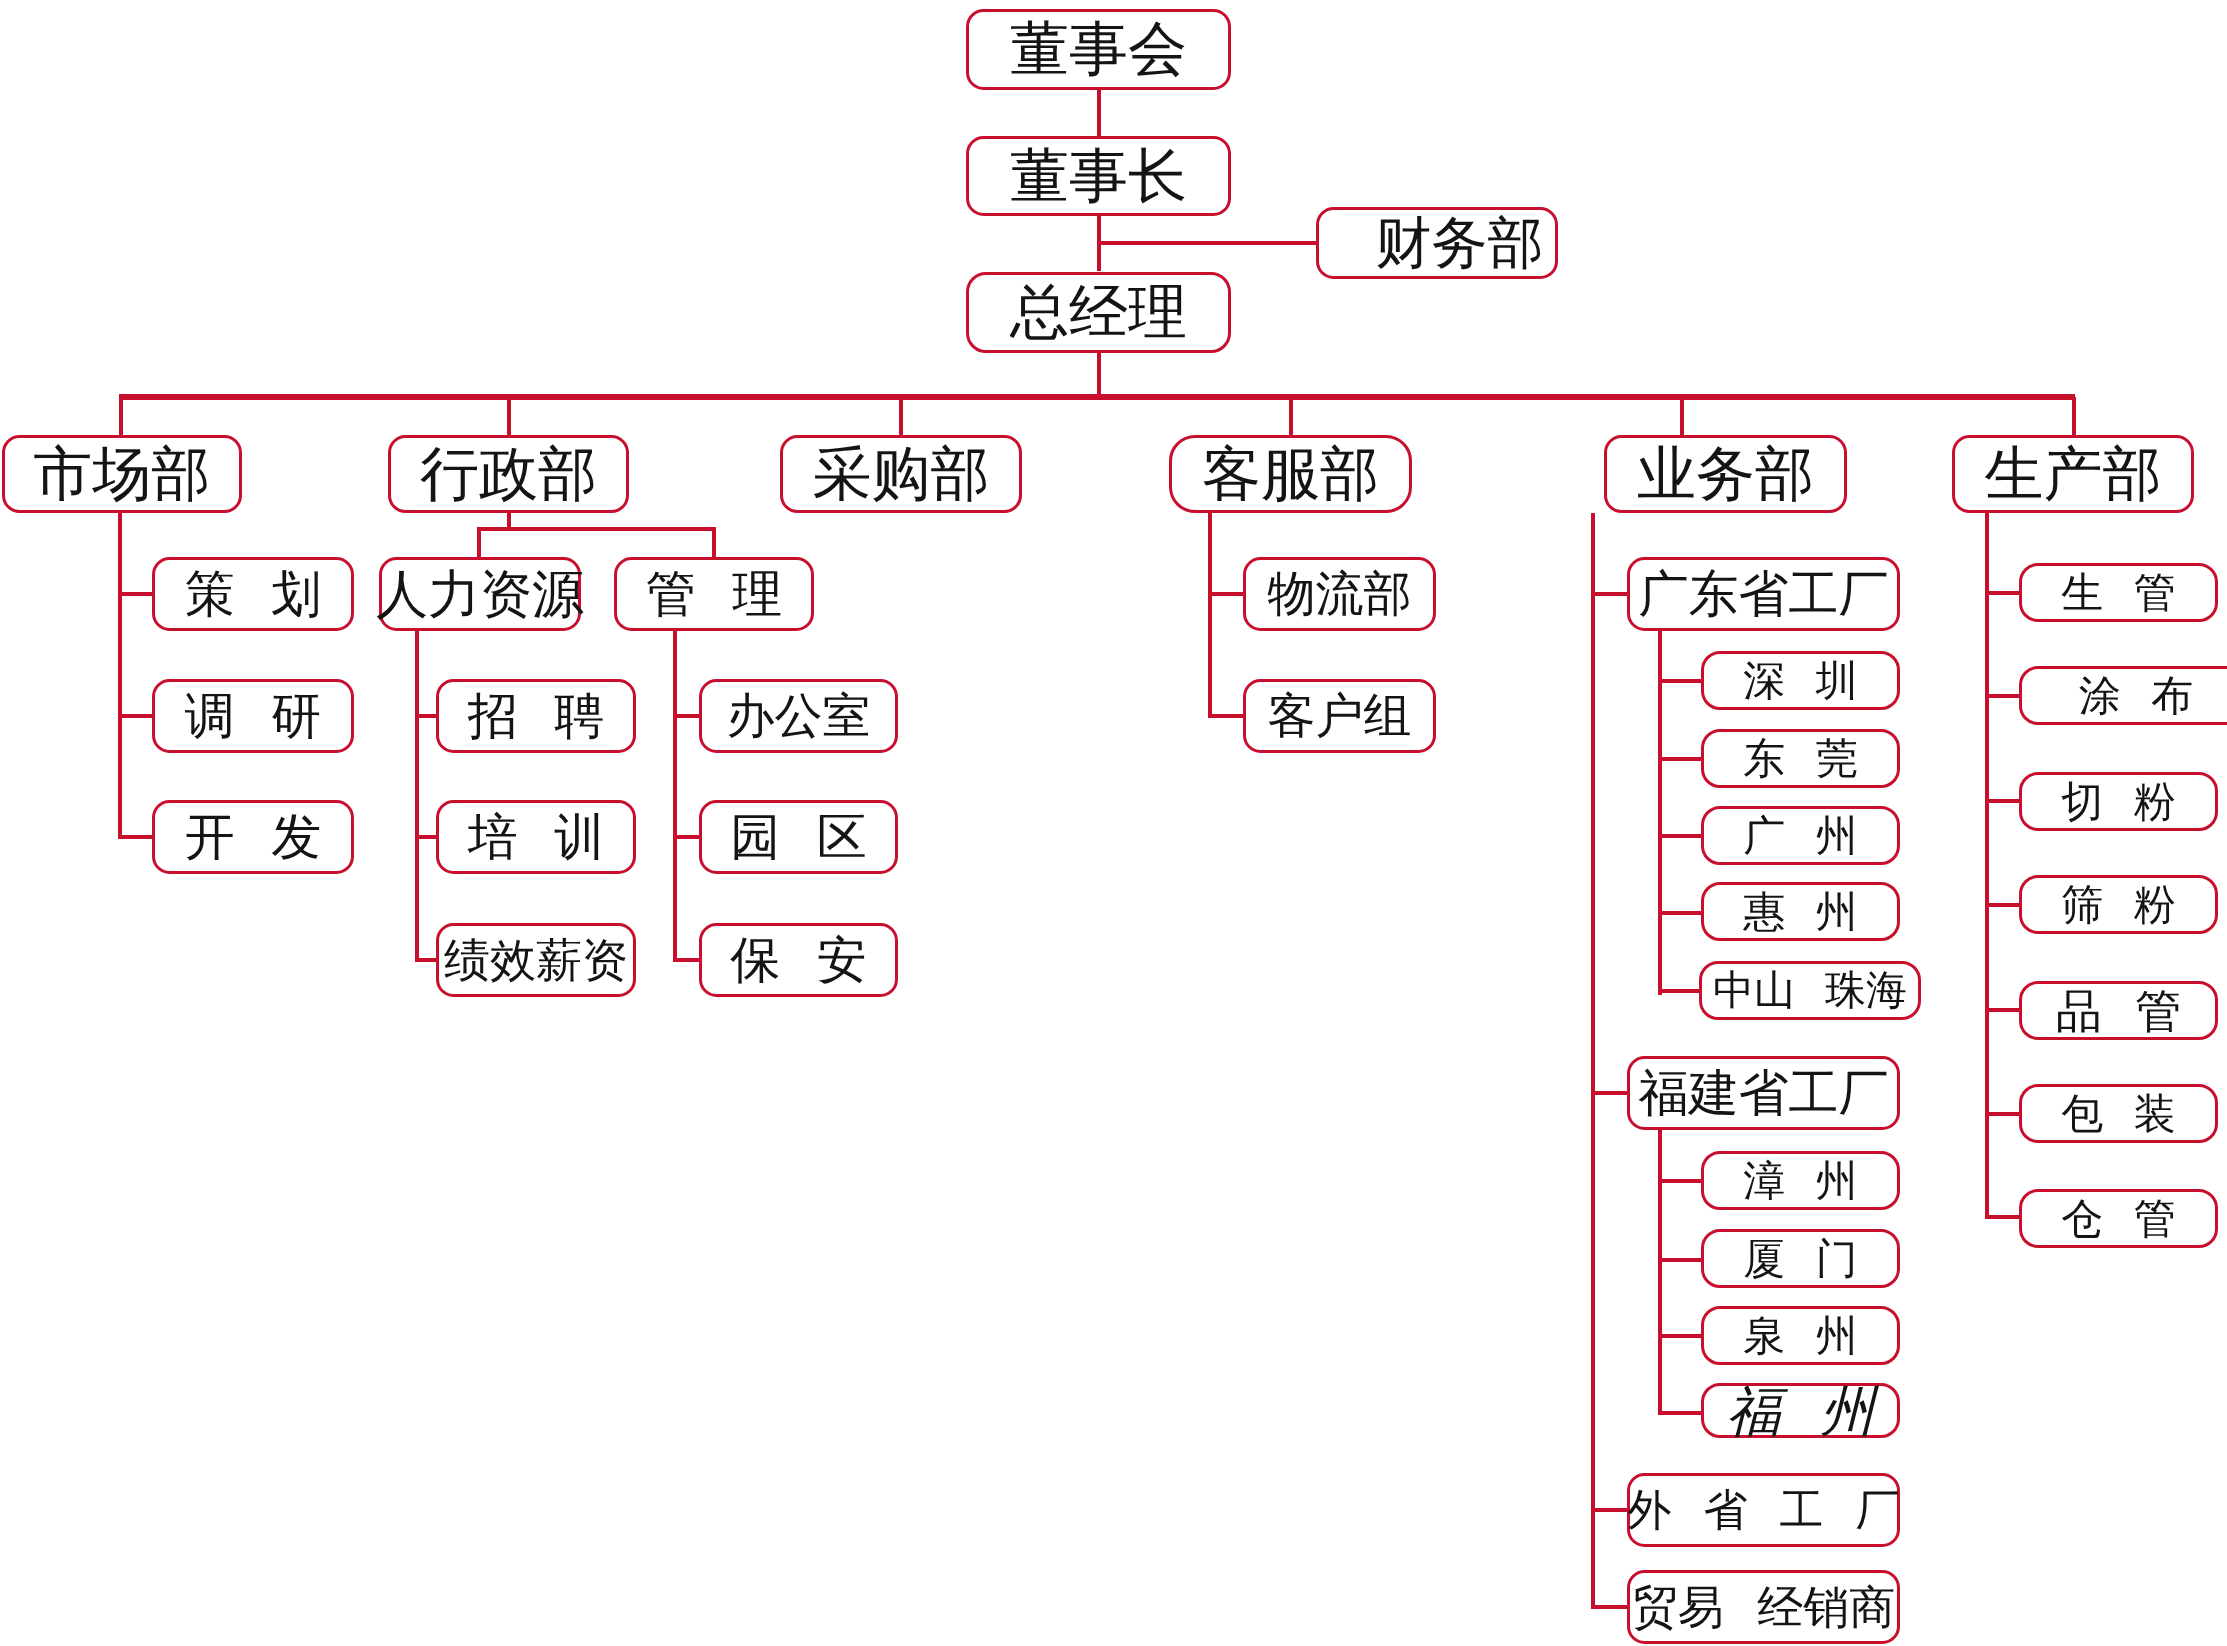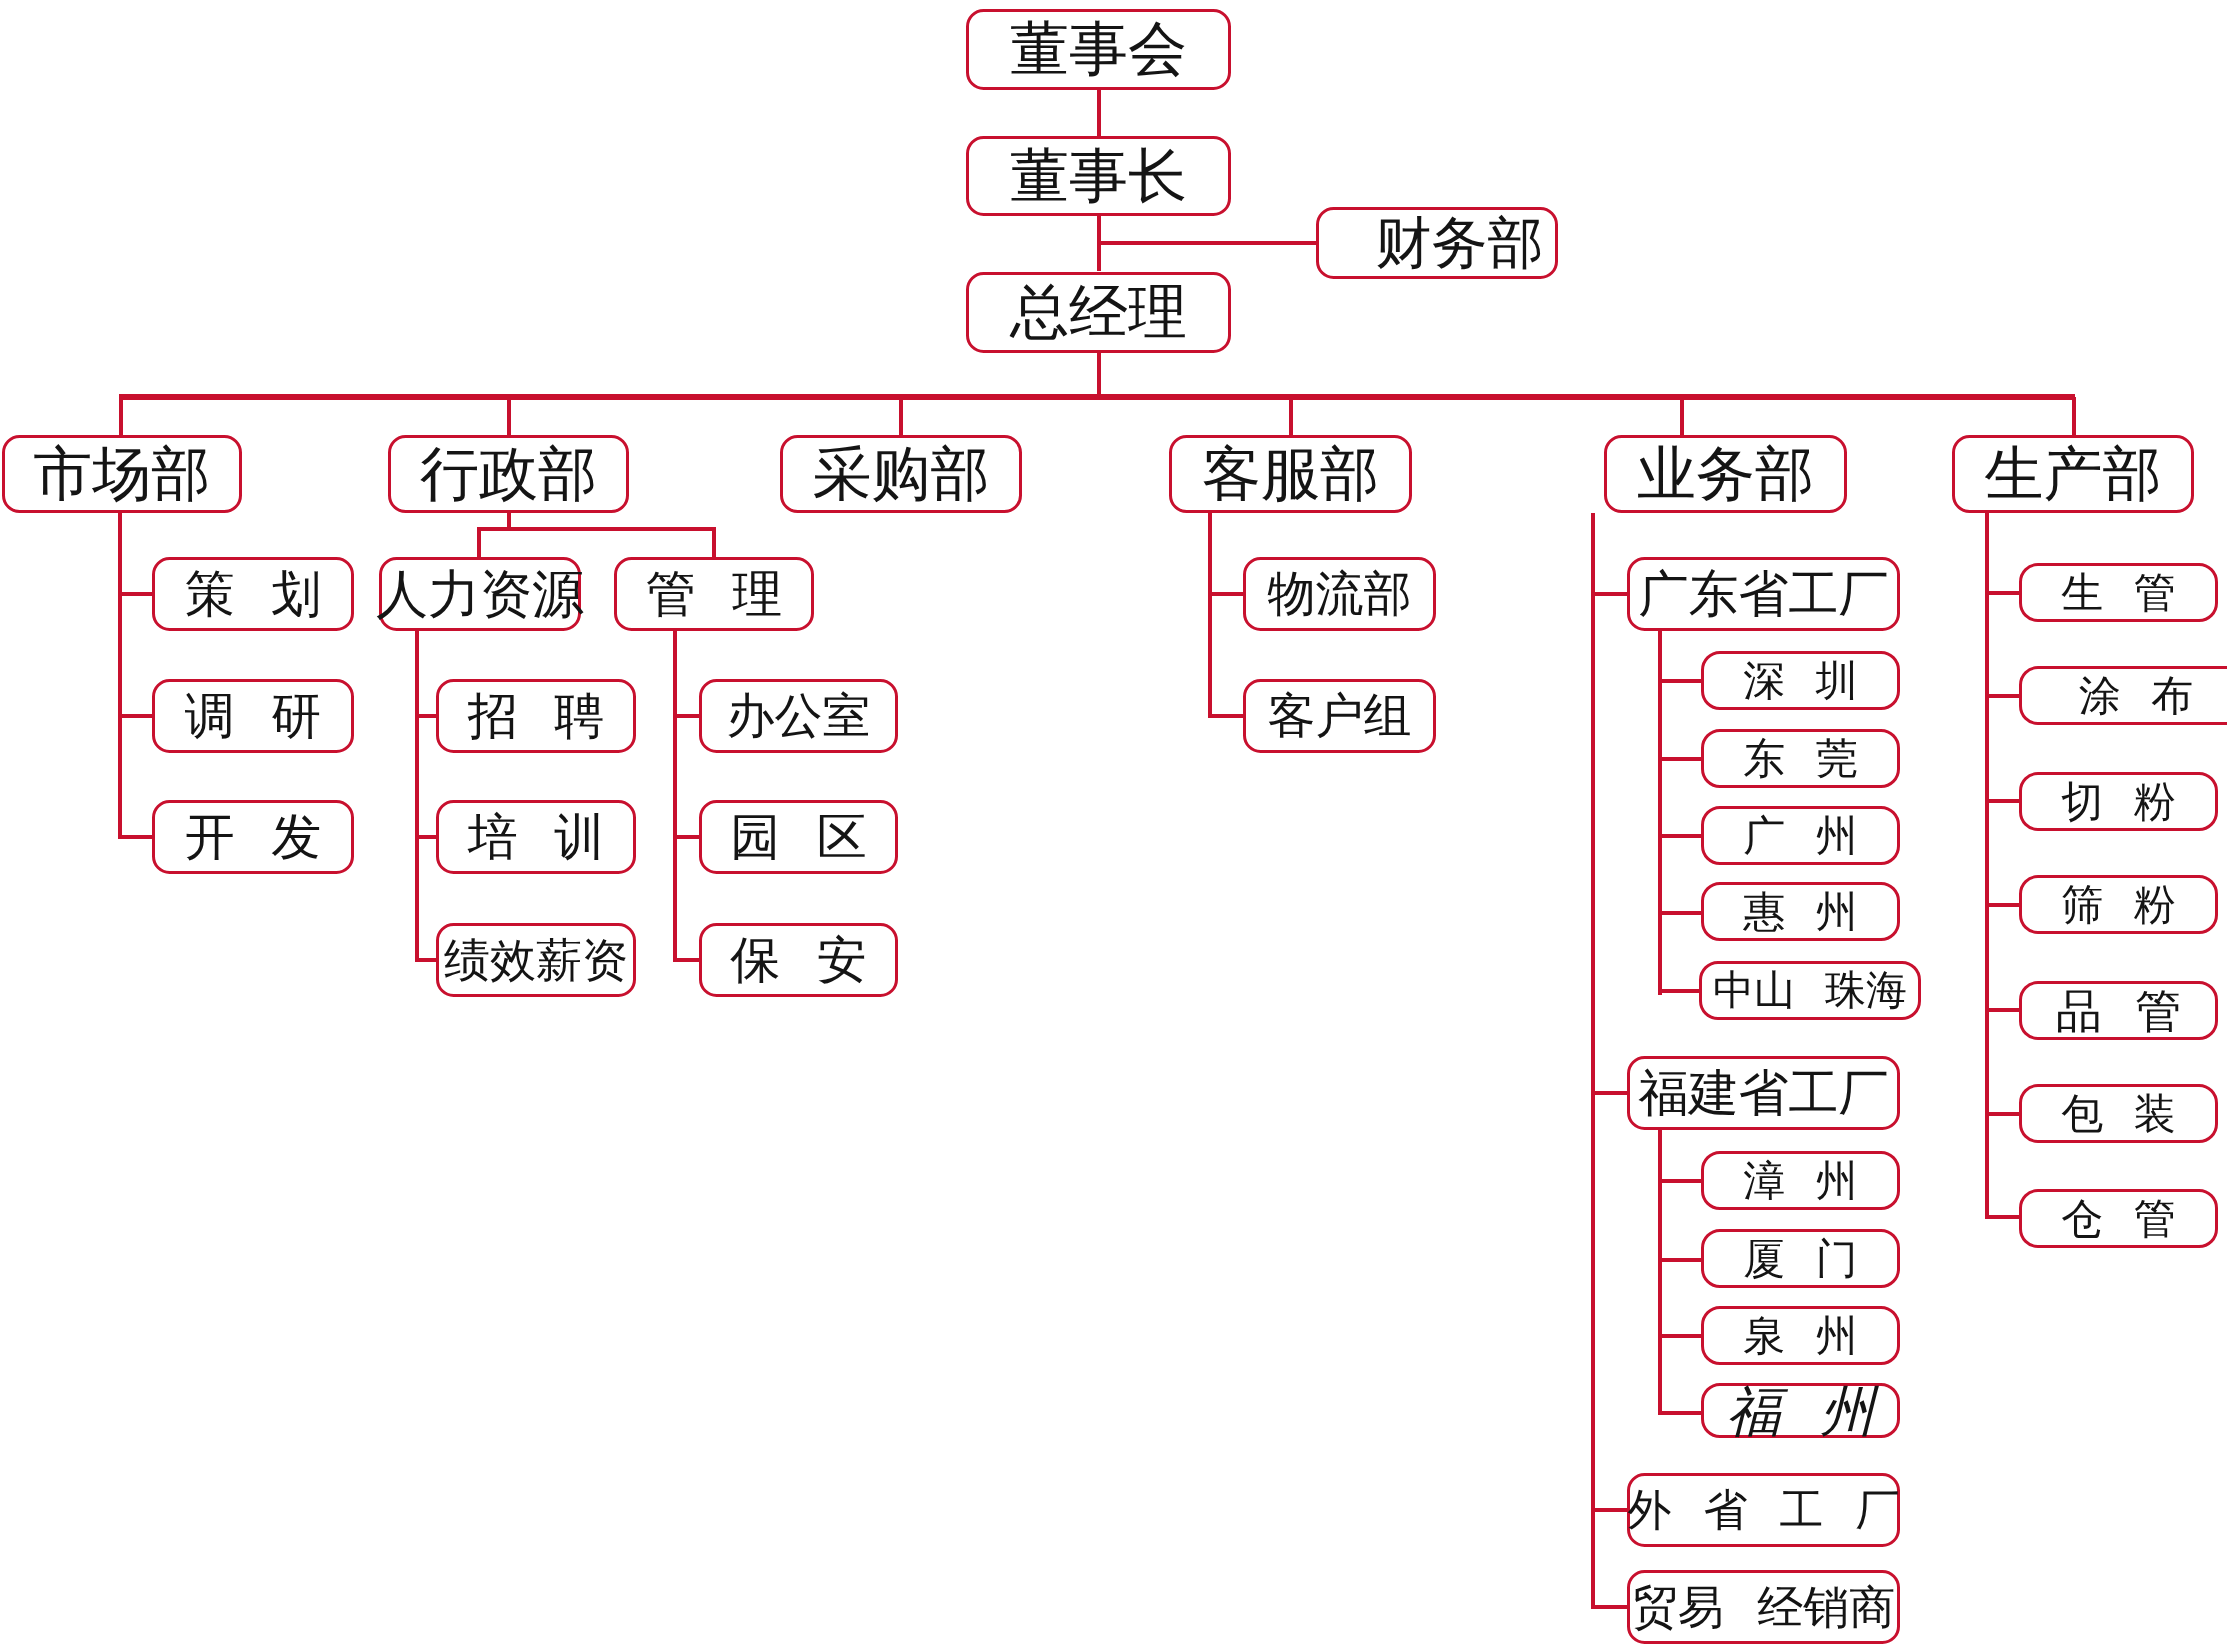--- a/index.html
+++ b/index.html
@@ -42,35 +42,35 @@
 
   <div class="box" style="left:966px;top:8.8px;width:265px;height:81px;font-size:59px;">董事会</div>
   <div class="l" style="left:1097px;top:90px;width:3.5px;height:46px;"></div>
 
   <div class="box" style="left:966px;top:136px;width:265px;height:80px;font-size:59px;">董事长</div>
   <div class="l" style="left:1097px;top:216px;width:3.5px;height:55px;"></div>
 
   <div class="l" style="left:1099px;top:241px;width:217px;height:3.5px;"></div>
   <div class="box" style="left:1316px;top:207px;width:242px;height:72px;font-size:56px;padding-left:45px;">财务部</div>
 
-  <div class="box" style="left:966px;top:272px;width:265px;height:81px;font-size:59px;">总经理</div>
+  <div class="box" style="left:966px;top:272px;width:265px;height:81px;font-size:59px;border-radius:20px;">总经理</div>
   <div class="l" style="left:1097px;top:353px;width:3.5px;height:47px;"></div>
 
   <div class="l" style="left:119px;top:394px;width:1956px;height:5.9px;"></div>
   <div class="l" style="left:119px;top:397px;width:3.5px;height:38px;"></div>
   <div class="l" style="left:507px;top:397px;width:3.5px;height:38px;"></div>
   <div class="l" style="left:899px;top:397px;width:3.5px;height:38px;"></div>
   <div class="l" style="left:1289px;top:397px;width:3.5px;height:38px;"></div>
   <div class="l" style="left:1680px;top:397px;width:3.5px;height:38px;"></div>
   <div class="l" style="left:2072px;top:397px;width:3.5px;height:38px;"></div>
 
   <div class="box" style="left:1.8px;top:435px;width:240px;height:78px;font-size:59px;">市场部</div>
   <div class="box" style="left:388px;top:435px;width:241px;height:78px;font-size:59px;">行政部</div>
   <div class="box" style="left:780px;top:435px;width:242px;height:78px;font-size:59px;">采购部</div>
-  <div class="box" style="left:1169px;top:435px;width:243px;height:78px;font-size:59px;">客服部</div>
+  <div class="box" style="left:1169px;top:435px;width:243px;height:78px;font-size:59px;border-radius:26px;">客服部</div>
   <div class="box" style="left:1560px;top:435px;width:243px;height:78px;font-size:59px;margin-left:44px;">业务部</div>
   <div class="box" style="left:1952px;top:435px;width:242px;height:78px;font-size:59px;">生产部</div>
 
   <div class="l" style="left:118px;top:513px;width:3.5px;height:325px;"></div>
   <div class="l" style="left:118px;top:592px;width:34px;height:3.5px;"></div>
   <div class="l" style="left:118px;top:714px;width:34px;height:3.5px;"></div>
   <div class="l" style="left:118px;top:835px;width:34px;height:3.5px;"></div>
   <div class="box" style="left:152px;top:557px;width:202px;height:74px;font-size:50px;">策 划</div>
   <div class="box" style="left:152px;top:679px;width:202px;height:74px;font-size:50px;">调 研</div>
   <div class="box" style="left:152px;top:800px;width:202px;height:74px;font-size:50px;">开 发</div>

